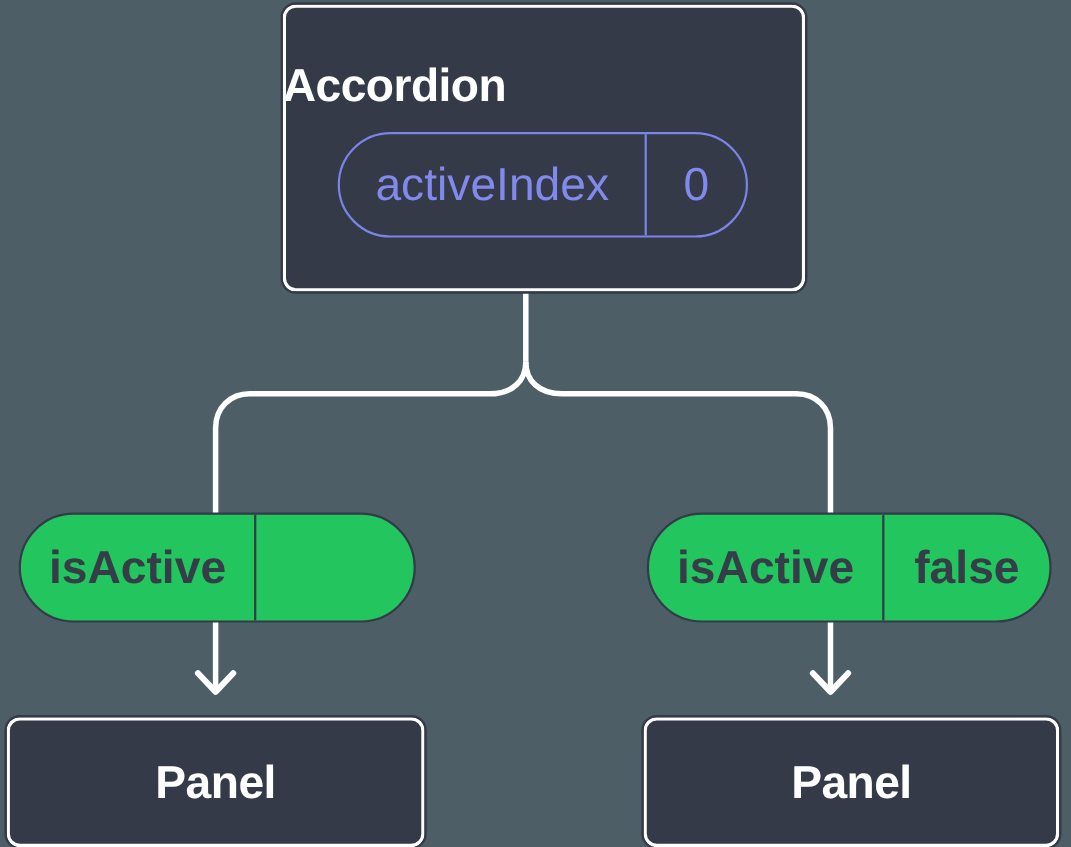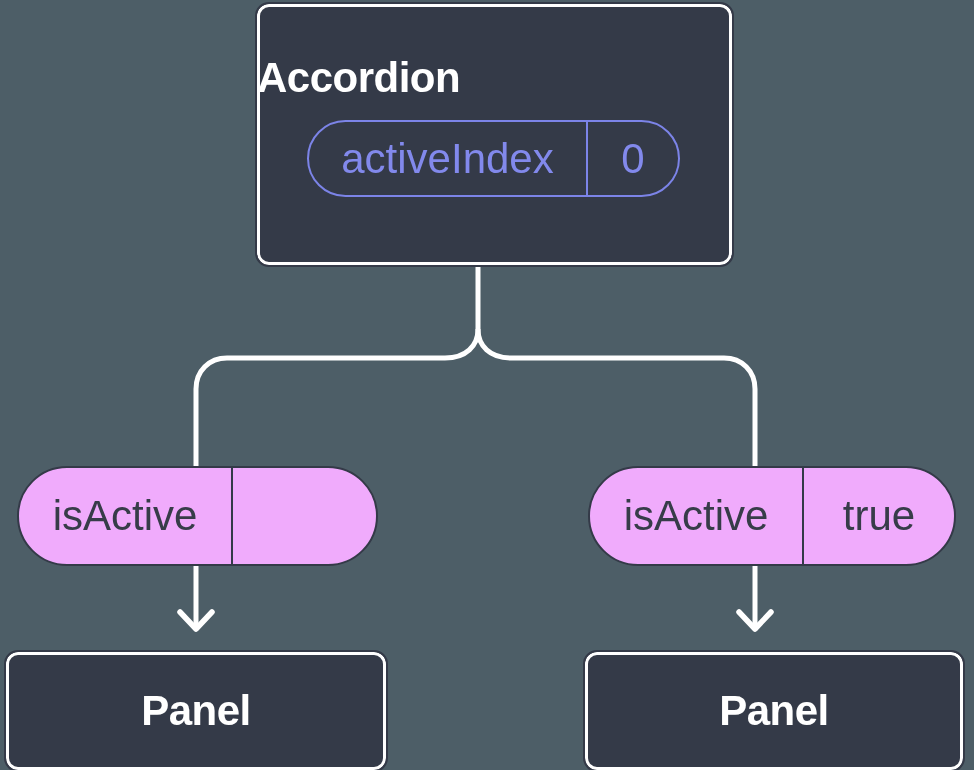--- a/index.html
+++ b/index.html
@@ -34,48 +34,49 @@
     font-weight: 600;
     letter-spacing: -0.5px;
     text-align: left;
   }
   
   #root-node { left: 255px; top: 2px; width: 479px; height: 265px; }
   #root-node .node-title { position: absolute; left: 0; right: 0; top: 50px; }
   .state-pill {
     position: absolute;
     left: 50px; top: 116px;
-    width: 373px; height: 77px;
+    width: 373px; height: 96px;
     border: 2.5px solid #7C84E8;
     border-radius: 50px;
     box-sizing: border-box;
     display: flex;
     align-items: stretch;
     color: #8289EC;
     font-size: 42px;
   }
   .state-pill .seg {
     display: flex; align-items: center; justify-content: center;
   }
   .state-pill .seg.name { width: 277px; border-right: 2.5px solid #7C84E8; }
   .state-pill .seg.value { flex: 1; }
   
   .prop-pill {
     position: absolute;
     top: 466px;
     height: 100px;
-    background: #f0abfc;
+    background: #22c55e;
     border: 2px solid #343A48;
     border-radius: 52px;
     box-sizing: border-box;
     display: flex;
     align-items: stretch;
     color: #373C49;
     font-size: 42px;
     z-index: 2;
+    font-weight: bold;
   }
   #prop-pill-left  { left: 17px;  width: 361px; }
   #prop-pill-right { left: 588px; width: 368px; }
   .prop-pill .seg { display: flex; align-items: center; justify-content: center; }
   .prop-pill .seg.name  { width: 212px; border-right: 2px solid #343A48; }
   .prop-pill .seg.value { flex: 1; }
   
   .panel-node {
     top: 650px;
     height: 122px;
@@ -115,21 +116,21 @@
       <div class="seg value">0</div>
     </div>
   </div>
 
   <div class="prop-pill" id="prop-pill-left">
     <div class="seg name">isActive</div>
   </div>
 
   <div class="prop-pill" id="prop-pill-right">
     <div class="seg name">isActive</div>
-    <div class="seg value">true</div>
+    <div class="seg value">false</div>
   </div>
 
   <div class="node panel-node" id="panel-node-left">
     <div class="node-title">Panel</div>
   </div>
 
   <div class="node panel-node" id="panel-node-right">
     <div class="node-title">Panel</div>
   </div>
 

